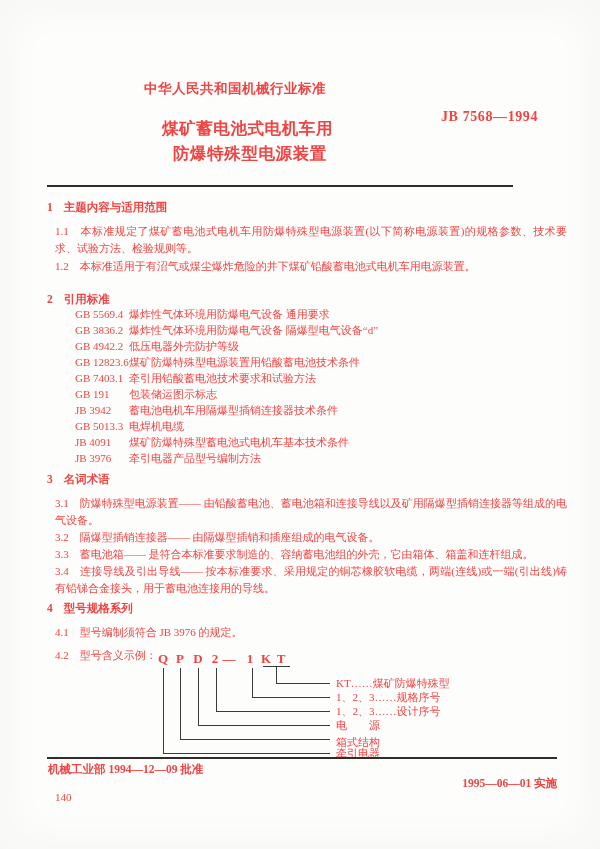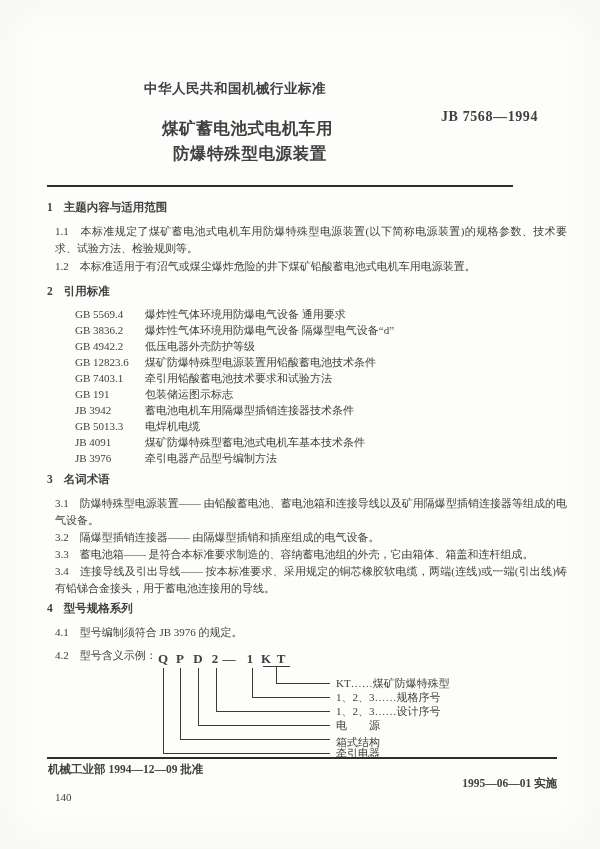--- a/index.html
+++ b/index.html
@@ -1,40 +1,40 @@
 <!DOCTYPE html>
 <html><head>
 <meta charset="utf-8">
 <style>
   html,body{margin:0;padding:0;background:#ffffff;}
   .page{
     position:relative;width:600px;height:849px;background:#fdfdfb;
-    font-family:"Liberation Serif", serif;color:#404040;overflow:hidden;
+    font-family:"Liberation Serif", serif;color:#ef4444;overflow:hidden;
     box-shadow:inset 0 0 50px rgba(60,60,50,0.04);
   }
   .abs{position:absolute;}
   .org{top:80px;left:144px;font-size:13.5px;font-weight:bold;letter-spacing:0.5px;}
   .stdno{top:109px;left:441px;font-size:14px;font-weight:bold;letter-spacing:0.6px;}
   .t1{top:118px;left:162px;font-size:16.5px;font-weight:bold;letter-spacing:0.6px;}
   .t2{top:143px;left:173px;font-size:16.5px;font-weight:bold;letter-spacing:0.6px;}
   .rule{background:#2e2d2a;height:2px;}
   .rule-top{top:185px;left:47px;width:466px;height:1.6px;}
   .rule-bottom{top:757px;left:47px;width:510px;height:1.6px;}
   .sec-heading{font-size:11.5px;font-weight:bold;left:47px;white-space:nowrap;}
   .sec-heading .sec-title{margin-left:11px;}
-  .h1{top:200px}.h2{top:284px}.h3{top:472px}.h4{top:601px}
+  .h1{top:200px}.h2{top:292px}.h3{top:472px}.h4{top:601px}
   .para{left:55px;width:512px;font-size:11px;line-height:17px;text-align:justify;}
   .p11{top:223px}.p12{top:258px}
   .p31{top:495px}.p32{top:529px}.p33{top:546px}.p34{top:563px}
   .p41{top:624px;width:300px;white-space:nowrap;}
   .p42{top:647px;width:200px;white-space:nowrap;}
   .refs{top:306px;left:75px;width:480px;font-size:11px;}
   .ref-row{position:relative;height:16px;line-height:16px;white-space:nowrap;}
   .ref-code{position:absolute;left:0;top:0;}
-  .ref-title{margin-left:70px;}
+  .ref-title{margin-left:54px;}
   .model-letter{top:651px;width:14px;text-align:center;font-size:13px;font-weight:bold;
     font-family:"Liberation Serif",serif;}
   .vline{width:1px;background:#3a3a3a;}
   .hline{height:1px;background:#3a3a3a;}
   .model-label{left:336px;font-size:11px;line-height:12px;white-space:nowrap;}
   .footer-left{top:762px;left:48px;font-size:11.5px;font-weight:bold;white-space:nowrap;}
   .footer-right{top:760px;right:43px;font-size:11.5px;font-weight:bold;white-space:nowrap;margin-top:16px;}
   .pageno{top:791px;left:55px;font-size:11px;}
 </style>
 </head>

